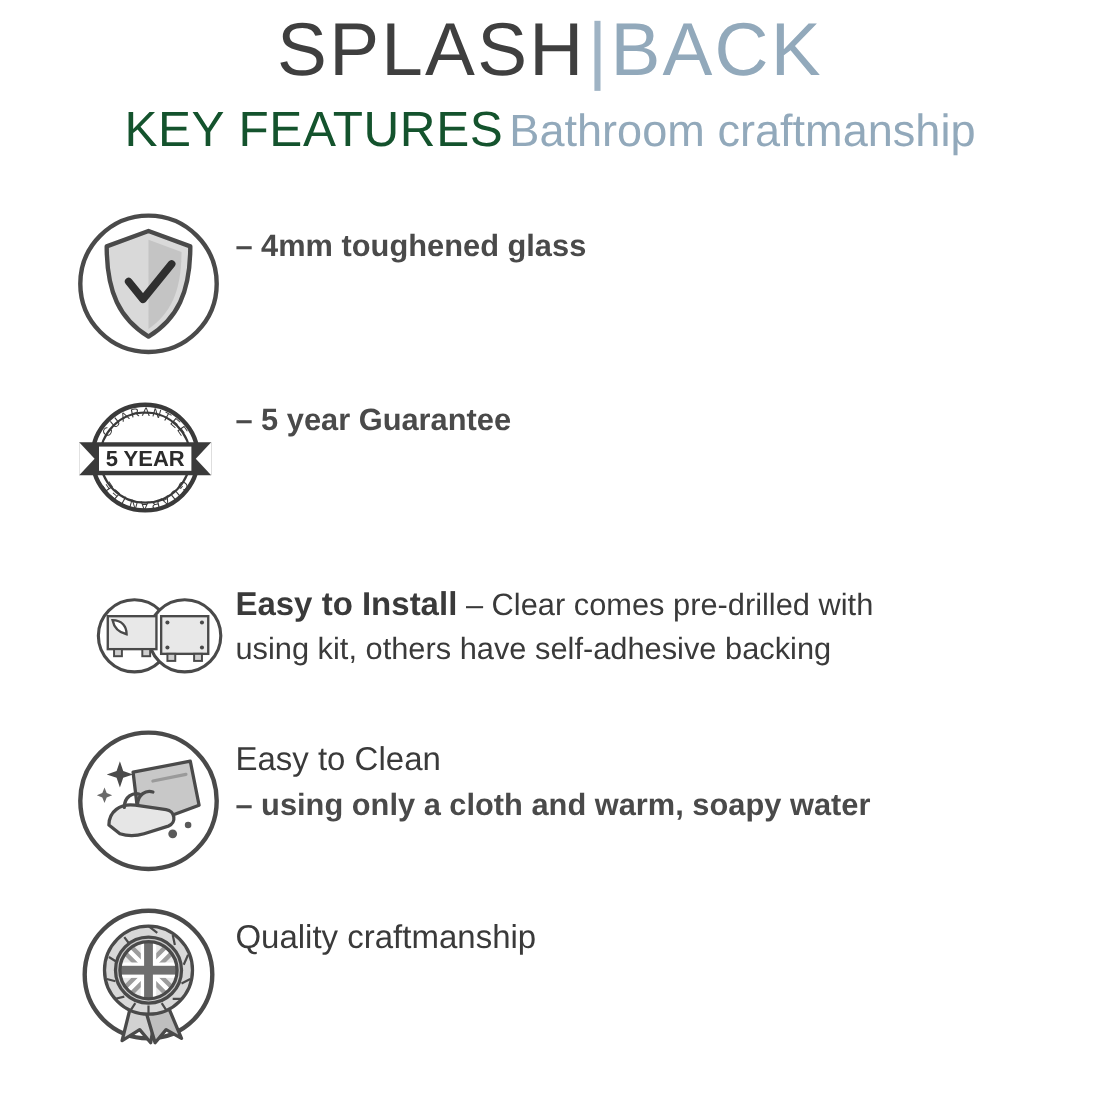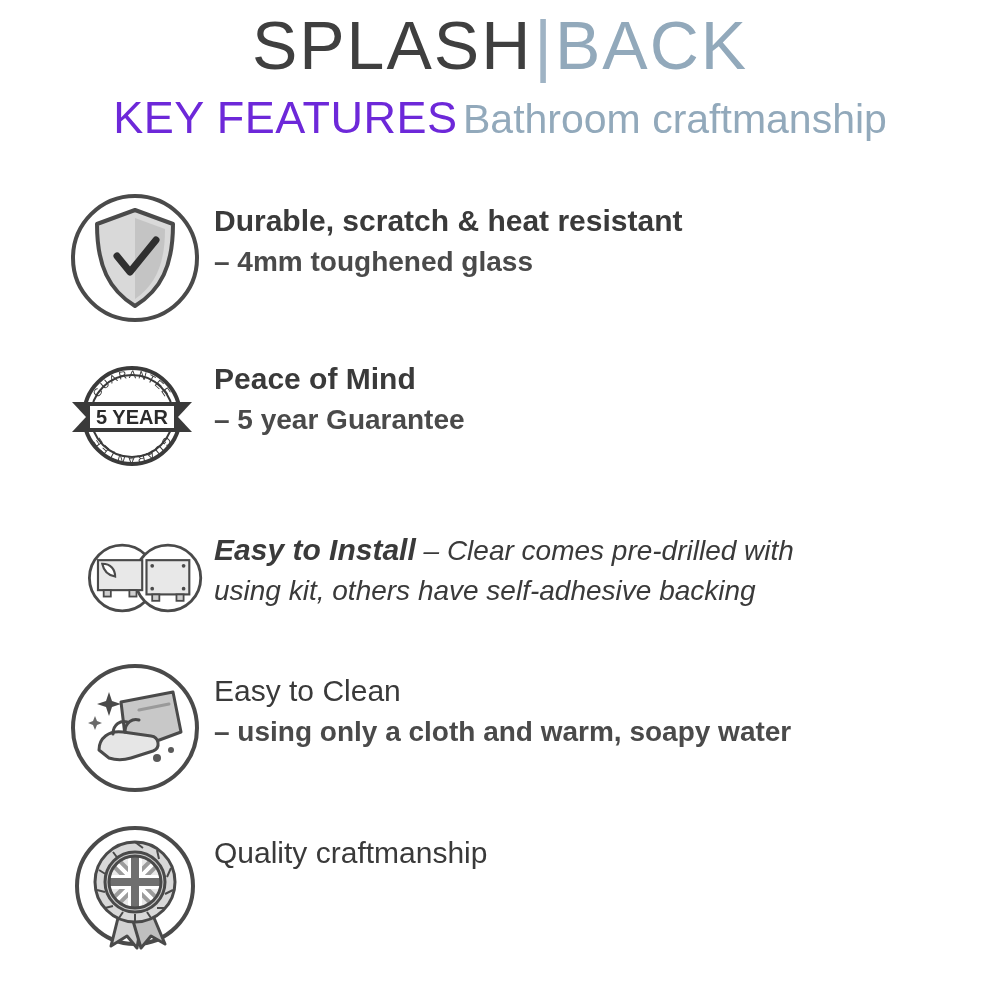--- a/index.html
+++ b/index.html
@@ -46,21 +46,21 @@
     color: #92a9bb;
     letter-spacing: 2px;
   }
   .subhead {
     text-align: center;
     margin-top: 10px;
     white-space: nowrap;
   }
   .subhead-a {
     font-size: 45px;
-    color: #6d28d9;
+    color: #14532d;
     letter-spacing: 0.5px;
   }
   .subhead-b {
     font-size: 41px;
     color: #92a9bb;
     letter-spacing: 0px;
   }
 
   
   .features {
@@ -99,21 +99,20 @@
     font-size: 28px;
     font-weight: bold;
     color: #4a4a4a;
     line-height: 38px;
     margin-top: 3px;
   }
   .f-one-line {
     font-size: 28px;
     line-height: 40px;
     color: #3a3a3a;
-    font-style: italic;
   }
   .f-one-line b {
     font-weight: bold;
     font-size: 30px;
   }
 
   
   .row-install .text { padding-top: 22px; }
   .row-install { margin-bottom: 10px; }
   .row-guarantee { margin-bottom: 22px; }
@@ -140,21 +139,20 @@
     <div class="feature row-durable">
       <div class="icon-wrap">
         <svg width="140" height="140" viewBox="0 0 140 140" aria-hidden="true">
           <circle cx="70" cy="70" r="62" fill="none" stroke="#4a4a4a" stroke-width="4"></circle>
           <path d="M70 22 L108 36 C108 78 96 102 70 118 C44 102 32 78 32 36 Z" fill="#d9d9d9" stroke="#4a4a4a" stroke-width="4" stroke-linejoin="round"></path>
           <path d="M70 30 L100 41 C100 77 90 97 70 111 Z" fill="#c4c4c4"></path>
           <path d="M52 68 L65 84 L91 52" fill="none" stroke="#2f2f2f" stroke-width="7" stroke-linecap="round" stroke-linejoin="round"></path>
         </svg>
       </div>
       <div class="text">
-        <div class="f-title">Durable, scratch &amp; heat resistant</div>
         <div class="f-sub">– 4mm toughened glass</div>
       </div>
     </div>
 
     <div class="feature row-guarantee">
       <div class="icon-wrap">
         <svg width="150" height="140" viewBox="0 0 150 140" aria-hidden="true">
           <circle cx="72" cy="70" r="48" fill="#ffffff" stroke="#3a3a3a" stroke-width="4"></circle>
           <circle cx="72" cy="70" r="41" fill="none" stroke="#3a3a3a" stroke-width="2"></circle>
 
@@ -167,21 +165,20 @@
           <text font-family="'Liberation Sans', sans-serif" font-size="11" fill="#3a3a3a" letter-spacing="1.5">
             <textPath href="#arcTop" startOffset="50%" text-anchor="middle">GUARANTEE</textPath>
           </text>
           <path id="arcBot" d="M110 72 A38 38 0 0 1 34 72" fill="none"></path>
           <text font-family="'Liberation Sans', sans-serif" font-size="11" fill="#3a3a3a" letter-spacing="1.5">
             <textPath href="#arcBot" startOffset="50%" text-anchor="middle">GUARANTEE</textPath>
           </text>
         </svg>
       </div>
       <div class="text">
-        <div class="f-title">Peace of Mind</div>
         <div class="f-sub">– 5 year Guarantee</div>
       </div>
     </div>
 
     <div class="feature row-install">
       <div class="icon-wrap">
         <svg width="185" height="140" viewBox="0 0 185 140" aria-hidden="true" style="margin-left:18px">
           <circle cx="62" cy="70" r="46" fill="none" stroke="#4a4a4a" stroke-width="4"></circle>
           <circle cx="126" cy="70" r="46" fill="#ffffff" stroke="#4a4a4a" stroke-width="4"></circle>
 

